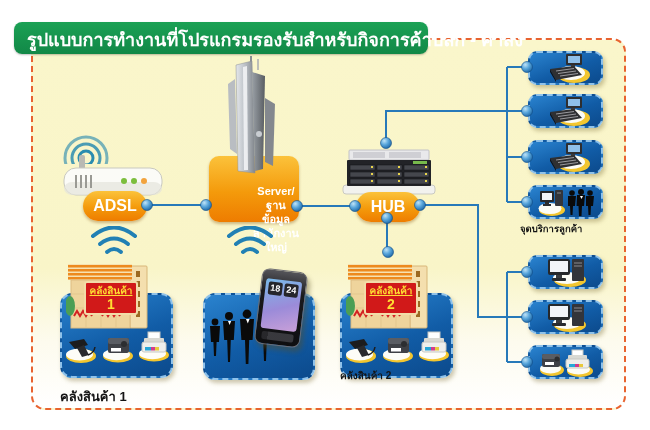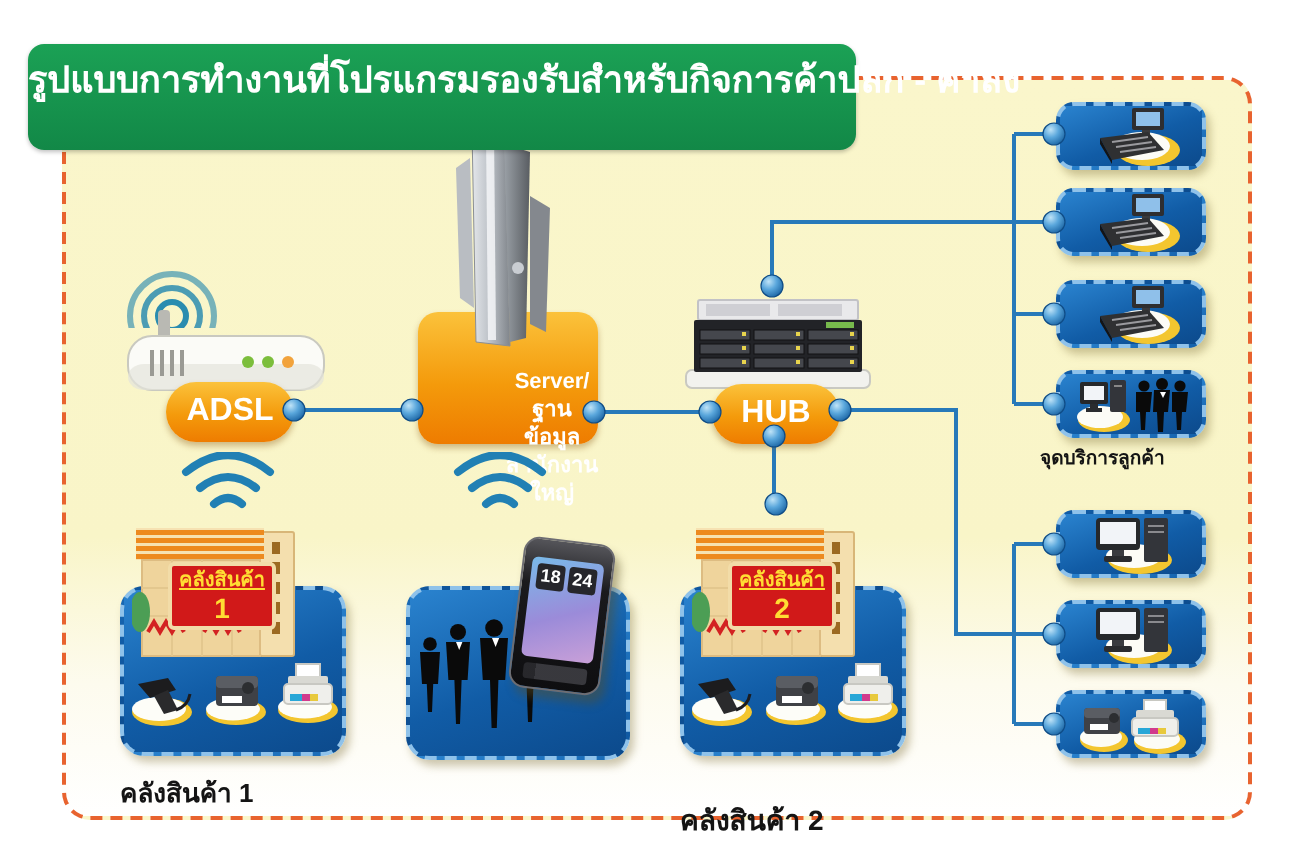--- a/index.html
+++ b/index.html
@@ -3,23 +3,23 @@
 <meta charset="utf-8">
 <style>
   html,body{margin:0;padding:0;background:#ffffff;}
   .stage{position:relative;width:650px;height:430px;background:#ffffff;overflow:hidden;
          font-family:"Liberation Sans","DejaVu Sans",sans-serif;}
   
   .board{position:absolute;left:31px;top:38px;width:595px;height:372px;box-sizing:border-box;
          border:2px dashed #E8632F;border-radius:14px;
          background:linear-gradient(180deg,#FAF6CB 0%,#F9F5C8 62%,#FDFBEE 82%,#FFFFFF 100%);z-index:1;}
   
-  .banner{position:absolute;left:14px;top:22px;width:414px;height:53px;box-sizing:border-box;
+  .banner{position:absolute;left:14px;top:22px;width:414px;height:32px;box-sizing:border-box;
           background:linear-gradient(180deg,#1BA155 0%,#128847 100%);border-radius:8px;
-          color:#fff;font-weight:bold;font-size:18px;line-height:36px;
+          color:#fff;font-weight:bold;font-size:18px;line-height:36px;padding-left:13px;
           white-space:nowrap;z-index:9;box-shadow:0 1px 2px rgba(0,0,0,.25);}
   .wires{position:absolute;left:0;top:0;z-index:2;}
   .dots{position:absolute;left:0;top:0;z-index:7;pointer-events:none;}
   
   .olabel{position:absolute;background:linear-gradient(180deg,#FBC23B 0%,#F49A0B 55%,#EE7C00 100%);
           border-radius:15px;color:#fff;font-weight:bold;text-align:center;z-index:5;
           box-shadow:0 2px 3px rgba(140,90,20,.4);}
   .olabel.small{width:64px;height:30px;font-size:16px;line-height:30px;}
   .serverbox{position:absolute;left:209px;top:156px;width:90px;height:66px;border-radius:10px;
           background:linear-gradient(180deg,#FBC23B 0%,#F49A0B 55%,#EE7C00 100%);
@@ -422,21 +422,21 @@
   <svg class="gfx front" style="left:416px;top:330px;" width="36" height="32" viewBox="0 0 36 32">
     <ellipse cx="18" cy="25" rx="15" ry="6.5" fill="#F3C62F"></ellipse>
       <ellipse cx="16.5" cy="23.5" rx="13.5" ry="5.7" fill="#FDFDF8"></ellipse>
     <rect x="12" y="2" width="12" height="8" fill="#FFFFFF" stroke="#C8C8C2"></rect>
     <rect x="8" y="8" width="20" height="6" rx="1" fill="#D9D9D3"></rect>
     <rect x="6" y="12" width="24" height="10" rx="2" fill="#EFEFEB" stroke="#C8C8C2"></rect>
     <rect x="9" y="17" width="6" height="3.5" fill="#28A7D7"></rect>
       <rect x="15" y="17" width="4" height="3.5" fill="#D23A8C"></rect>
       <rect x="19" y="17" width="4" height="3.5" fill="#E8C93C"></rect>
   </svg>
-  <div class="caption" style="left:340px;top:399px;width:113px;font-size:14px;">คลังสินค้า 2</div>
+  <div class="caption" style="left:340px;top:368px;width:113px;font-size:10px;">คลังสินค้า 2</div>
 
   <svg class="dots" width="650" height="430">
     <defs>
       <radialGradient id="dotg" cx="0.35" cy="0.3" r="0.8">
         <stop offset="0" stop-color="#BFE3F7"></stop>
           <stop offset="0.45" stop-color="#5AA7DC"></stop>
           <stop offset="1" stop-color="#155E9E"></stop>
       </radialGradient>
     </defs>
     <g fill="url(#dotg)" stroke="#0F4C86" stroke-width="0.6">

